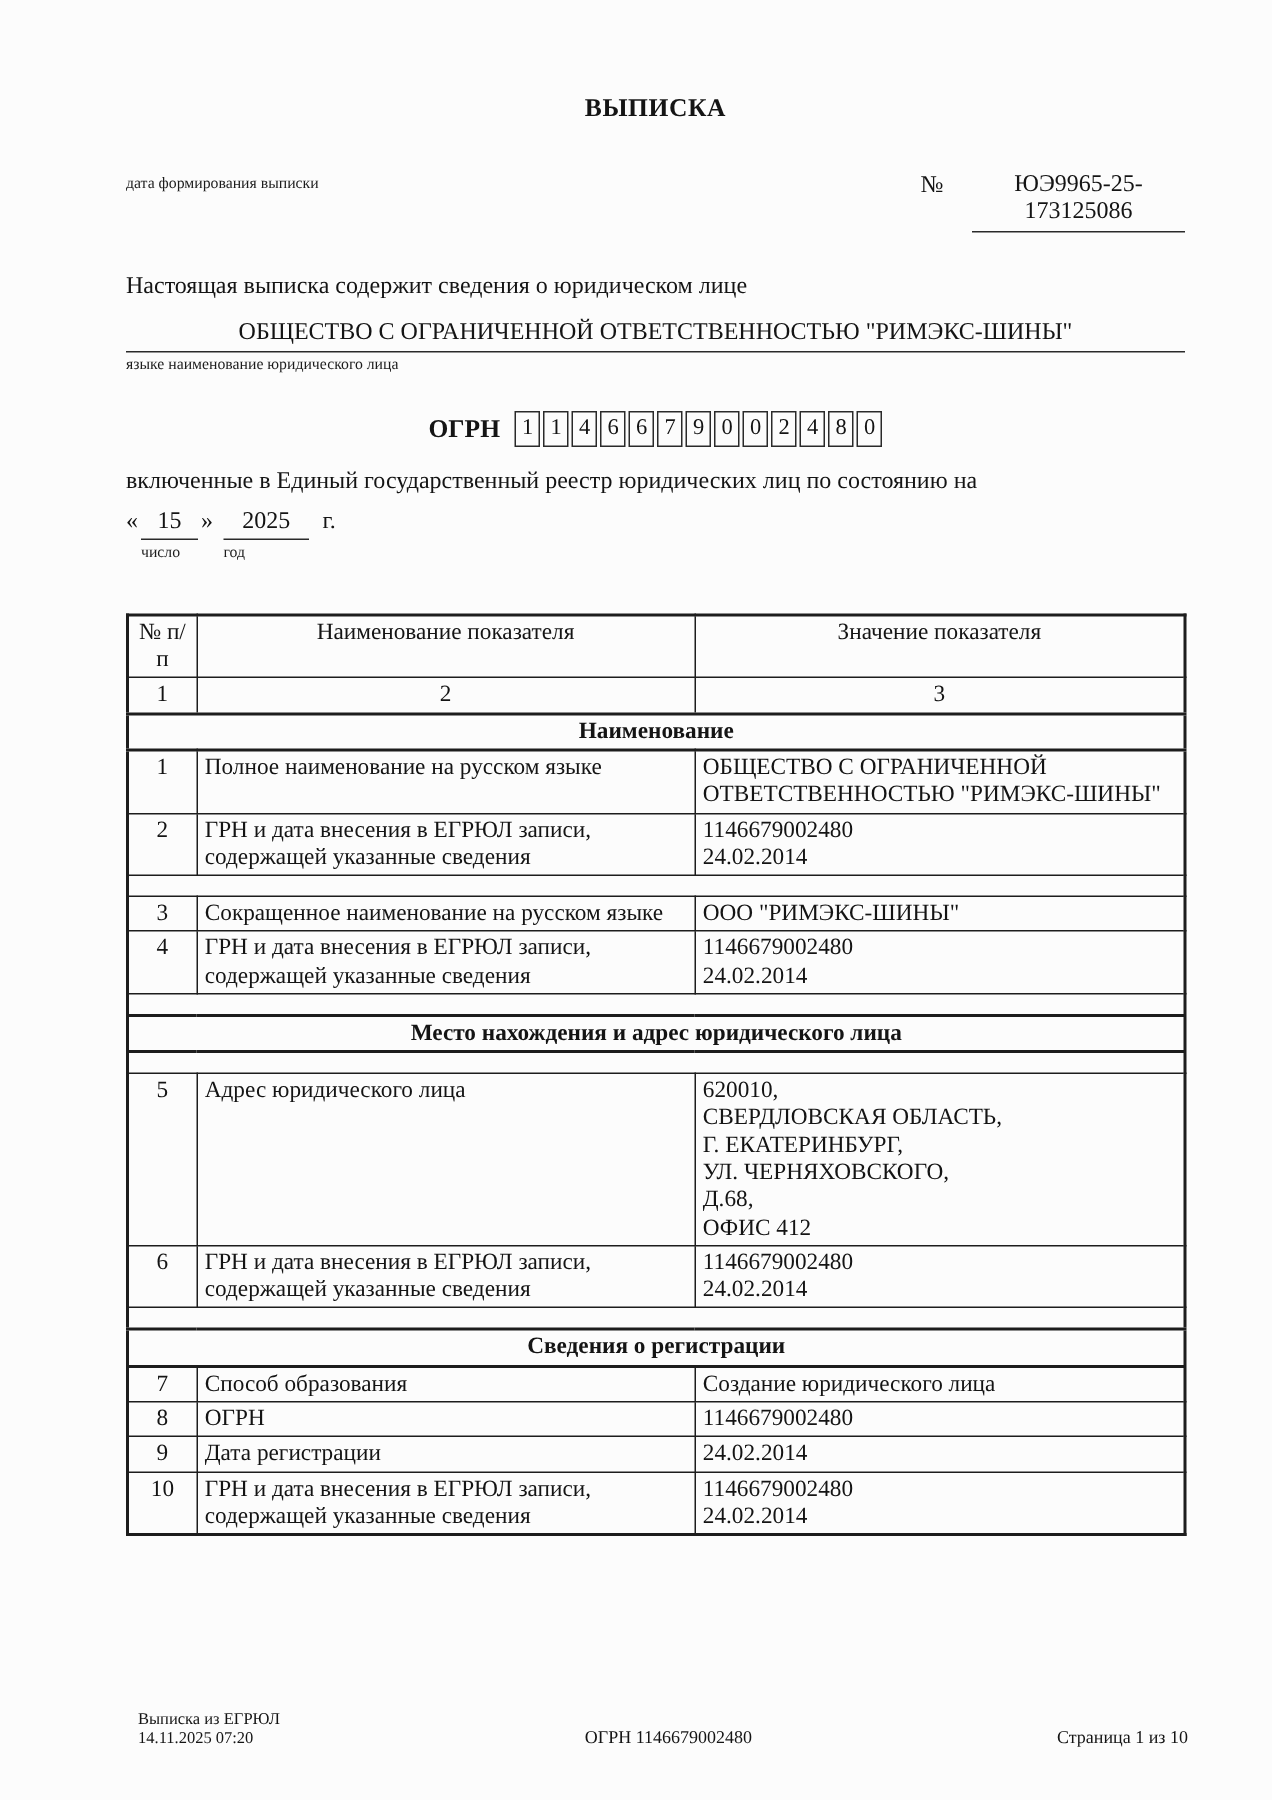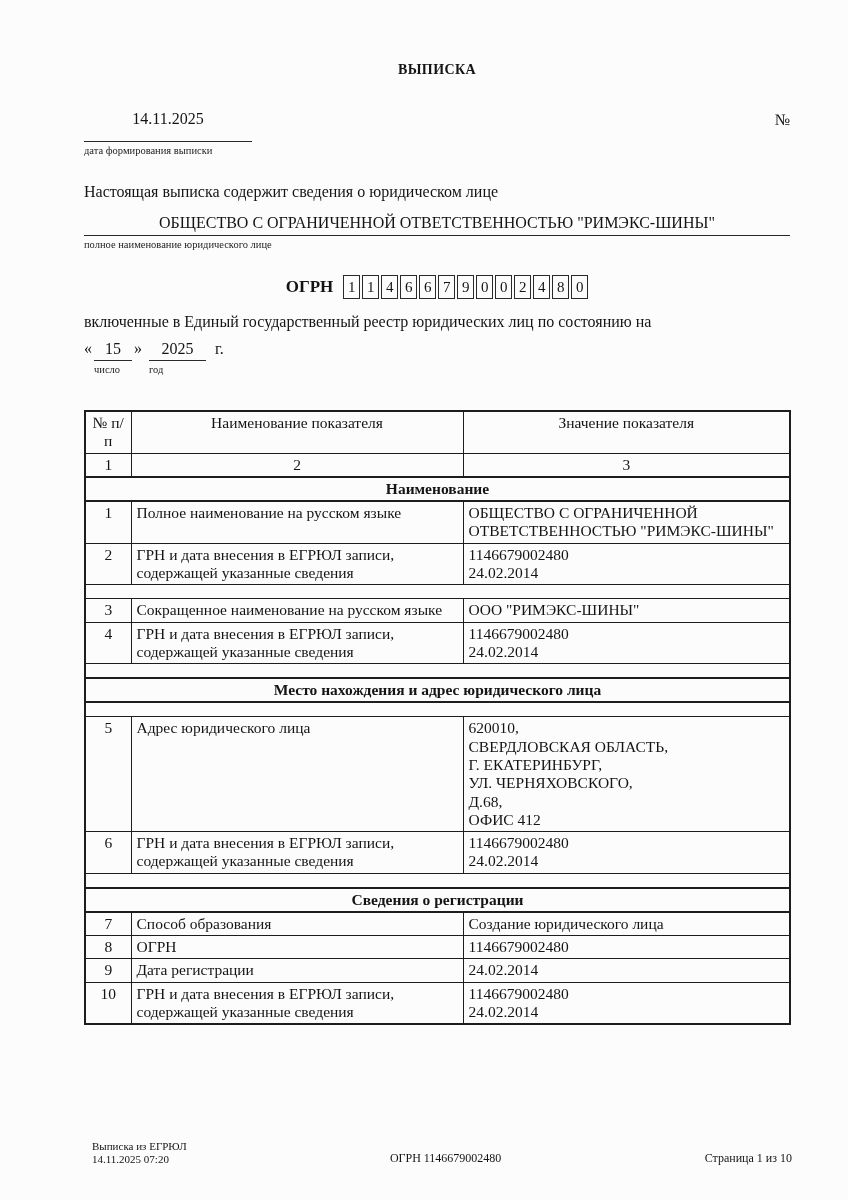--- a/index.html
+++ b/index.html
@@ -13,21 +13,21 @@
   }
   .page {
     position:absolute; inset:0;
     padding:0 58px 0 84px;
     box-sizing:border-box;
   }
   .doc-title {
     margin-top:62px;
     text-align:center;
     font-weight:bold;
-    font-size:14px;
+    font-size:17px;
     letter-spacing:.4px;
   }
   .doc-subtitle {
     margin-top:10px;
     text-align:center;
     font-weight:bold;
     font-size:16.5px;
   }
   .ref-row {
     margin-top:32px;
@@ -117,33 +117,36 @@
 </style>
 </head>
 <body>
 
 <div class="page">
 
   <div class="doc-title">ВЫПИСКА</div>
 
   <div class="ref-row">
     <div class="date-field">
-      <div class="value">14.11.2025</div>
       <div class="field-label">дата формирования выписки</div>
     </div>
     <div class="num-group">
       <div class="num-sign">№</div>
+      <div class="num-field">
+        <div>ЮЭ9965-25-</div>
+        <div>173125086</div>
+      </div>
     </div>
   </div>
 
   <div class="intro">Настоящая выписка содержит сведения о юридическом лице</div>
 
   <div class="company-block">
     <div class="company-name">ОБЩЕСТВО С ОГРАНИЧЕННОЙ ОТВЕТСТВЕННОСТЬЮ "РИМЭКС-ШИНЫ"</div>
-    <div class="field-label">полное наименование юридического лице</div>
+    <div class="field-label">языке наименование юридического лица</div>
   </div>
 
   <div class="ogrn-row">
     <span class="ogrn-label">ОГРН</span>
     <span class="ogrn-boxes">
         <span class="digit-box">1</span>
         <span class="digit-box">1</span>
         <span class="digit-box">4</span>
         <span class="digit-box">6</span>
         <span class="digit-box">6</span>

